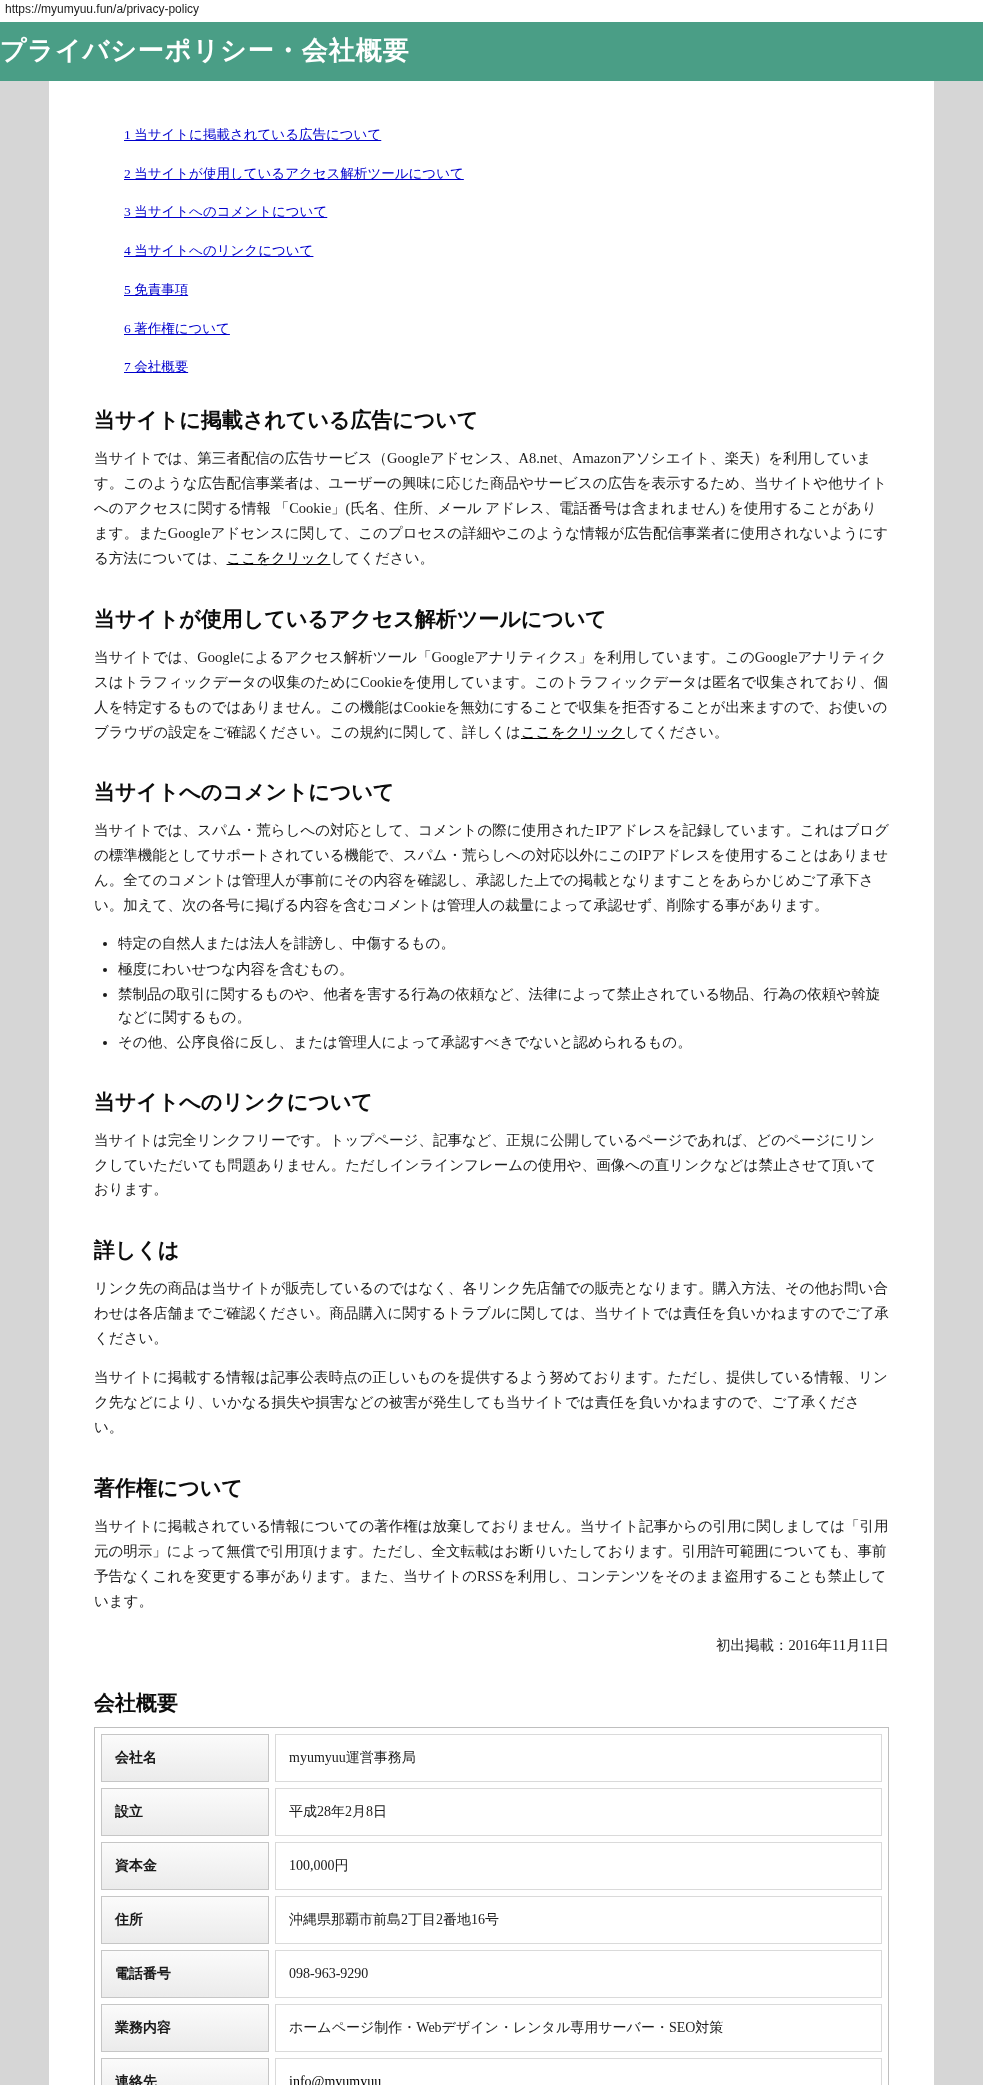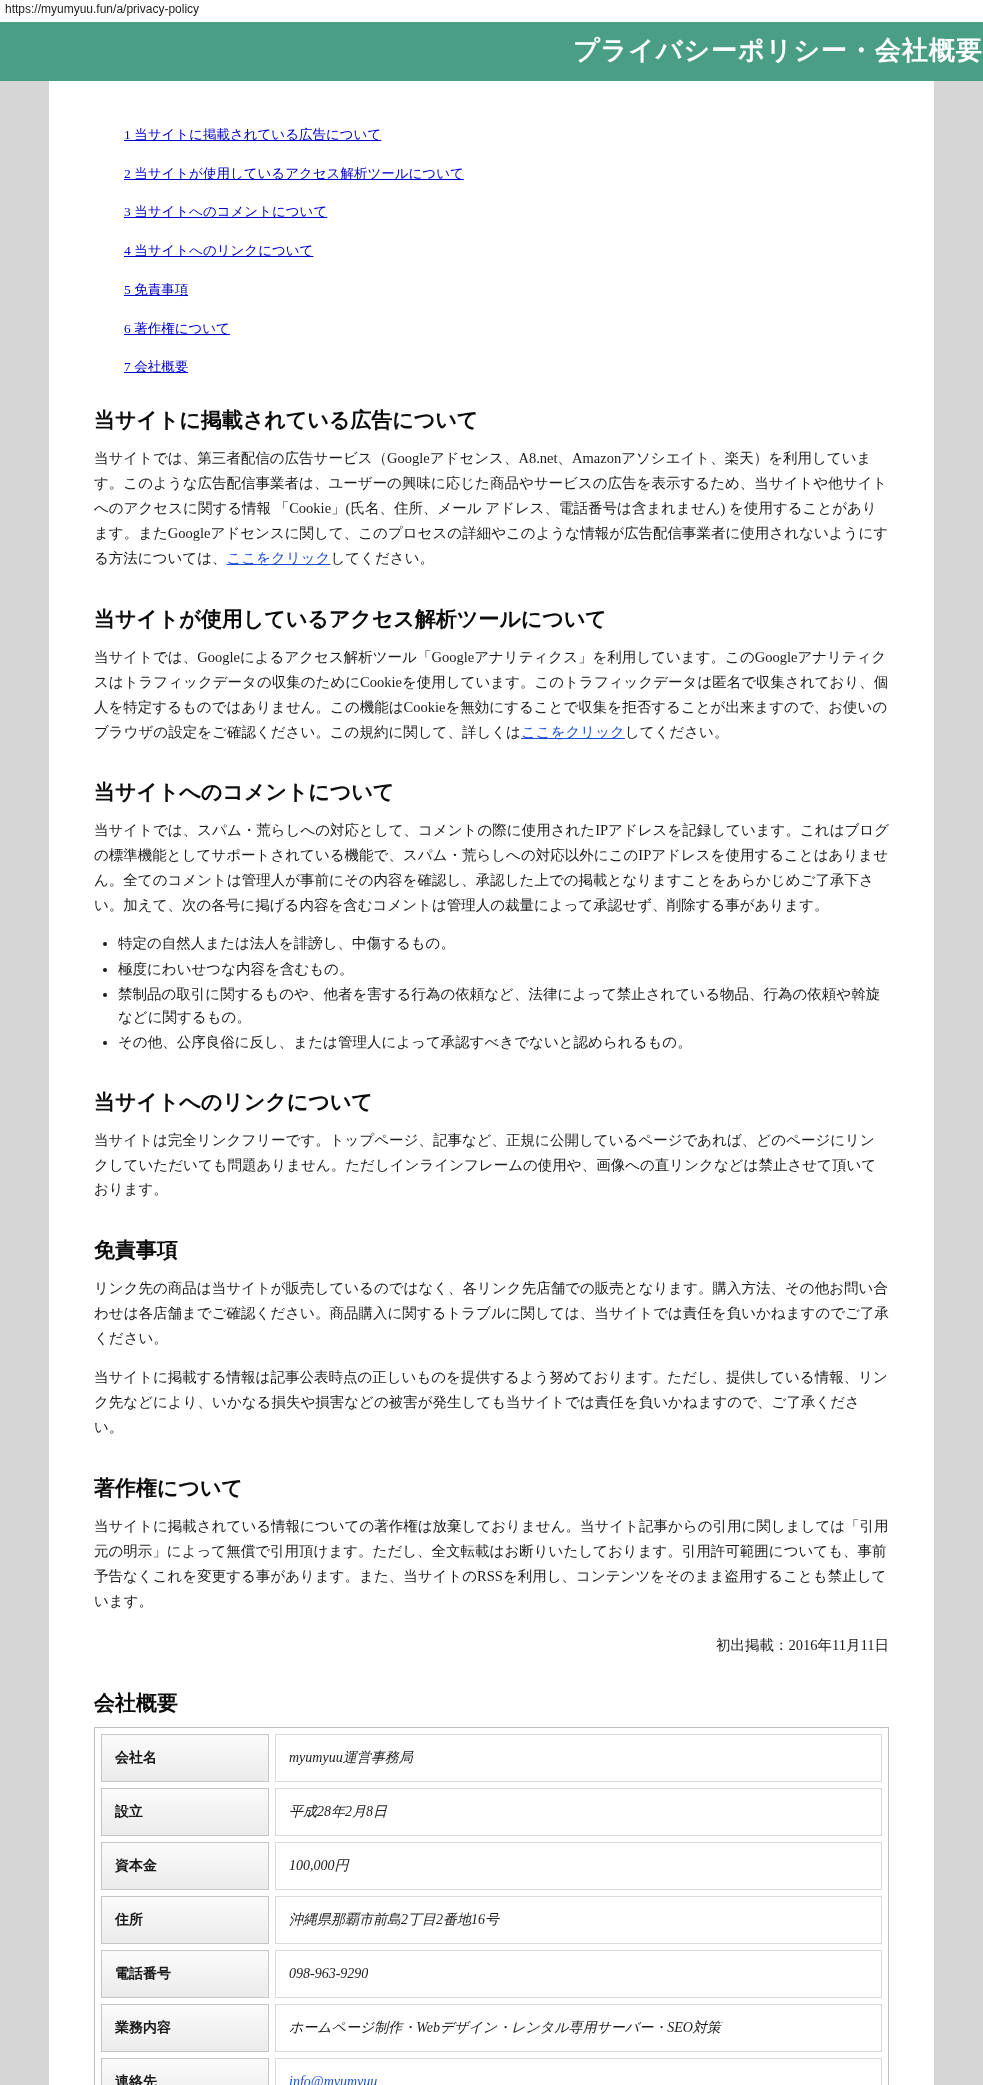--- a/index.html
+++ b/index.html
@@ -19,21 +19,21 @@
     padding: 2px 4px 0 5px;
     font-family: "Liberation Sans", sans-serif;
     font-size: 12px;
     color: #1c1c1c;
     white-space: nowrap;
   }
 
   
   .site-header {
     background: #4a9e86;
-    text-align: right;
+    text-align: left;
     padding: 11px 0 13px 0;
   }
   .site-header h1 {
     margin: 0;
     color: #ffffff;
     font-family: "Liberation Sans", sans-serif;
     font-weight: bold;
     font-size: 26px;
     letter-spacing: 1px;
   }
@@ -70,21 +70,21 @@
   }
   h2.first { margin-top: 28px; }
 
   p.body-text {
     font-size: 14.5px;
     line-height: 1.72;
     margin: 12px 0 14px 0;
     text-align: left;
   }
   a.inline-link {
-    color: #1d4ed8;
+    color: #000000;
     text-decoration: underline;
   }
 
   ul.rules {
     margin: 14px 0 18px 0;
     padding-left: 24px;
   }
   ul.rules li {
     font-size: 14.5px;
     line-height: 1.55;
@@ -115,21 +115,20 @@
     text-align: left;
     padding: 14px 13px;
     vertical-align: middle;
   }
   table.company-table td {
     background: #ffffff;
     border: 1px solid #dadada;
     font-size: 14px;
     padding: 14px 13px;
     vertical-align: middle;
-    font-style: italic;
   }
 
   
   .site-footer {
     background: #4a9e86;
     text-align: center;
     padding: 16px 0 22px 0;
   }
 </style>
 </head>
@@ -176,21 +175,21 @@
         <li>その他、公序良俗に反し、または管理人によって承認すべきでないと認められるもの。</li>
       </ul>
     </section>
 
     <section>
       <h2 class="section-heading">当サイトへのリンクについて</h2>
       <p class="body-text">当サイトは完全リンクフリーです。トップページ、記事など、正規に公開しているページであれば、どのページにリンクしていただいても問題ありません。ただしインラインフレームの使用や、画像への直リンクなどは禁止させて頂いております。</p>
     </section>
 
     <section>
-      <h2 class="section-heading">免責事項</h2>
+      <h2 class="section-heading">詳しくは</h2>
       <p class="body-text">リンク先の商品は当サイトが販売しているのではなく、各リンク先店舗での販売となります。購入方法、その他お問い合わせは各店舗までご確認ください。商品購入に関するトラブルに関しては、当サイトでは責任を負いかねますのでご了承ください。</p>
       <p class="body-text">当サイトに掲載する情報は記事公表時点の正しいものを提供するよう努めております。ただし、提供している情報、リンク先などにより、いかなる損失や損害などの被害が発生しても当サイトでは責任を負いかねますので、ご了承ください。</p>
     </section>
 
     <section>
       <h2 class="section-heading">著作権について</h2>
       <p class="body-text">当サイトに掲載されている情報についての著作権は放棄しておりません。当サイト記事からの引用に関しましては「引用元の明示」によって無償で引用頂けます。ただし、全文転載はお断りいたしております。引用許可範囲についても、事前予告なくこれを変更する事があります。また、当サイトのRSSを利用し、コンテンツをそのまま盗用することも禁止しています。</p>
       <p class="date-note">初出掲載：2016年11月11日</p>
     </section>
 

